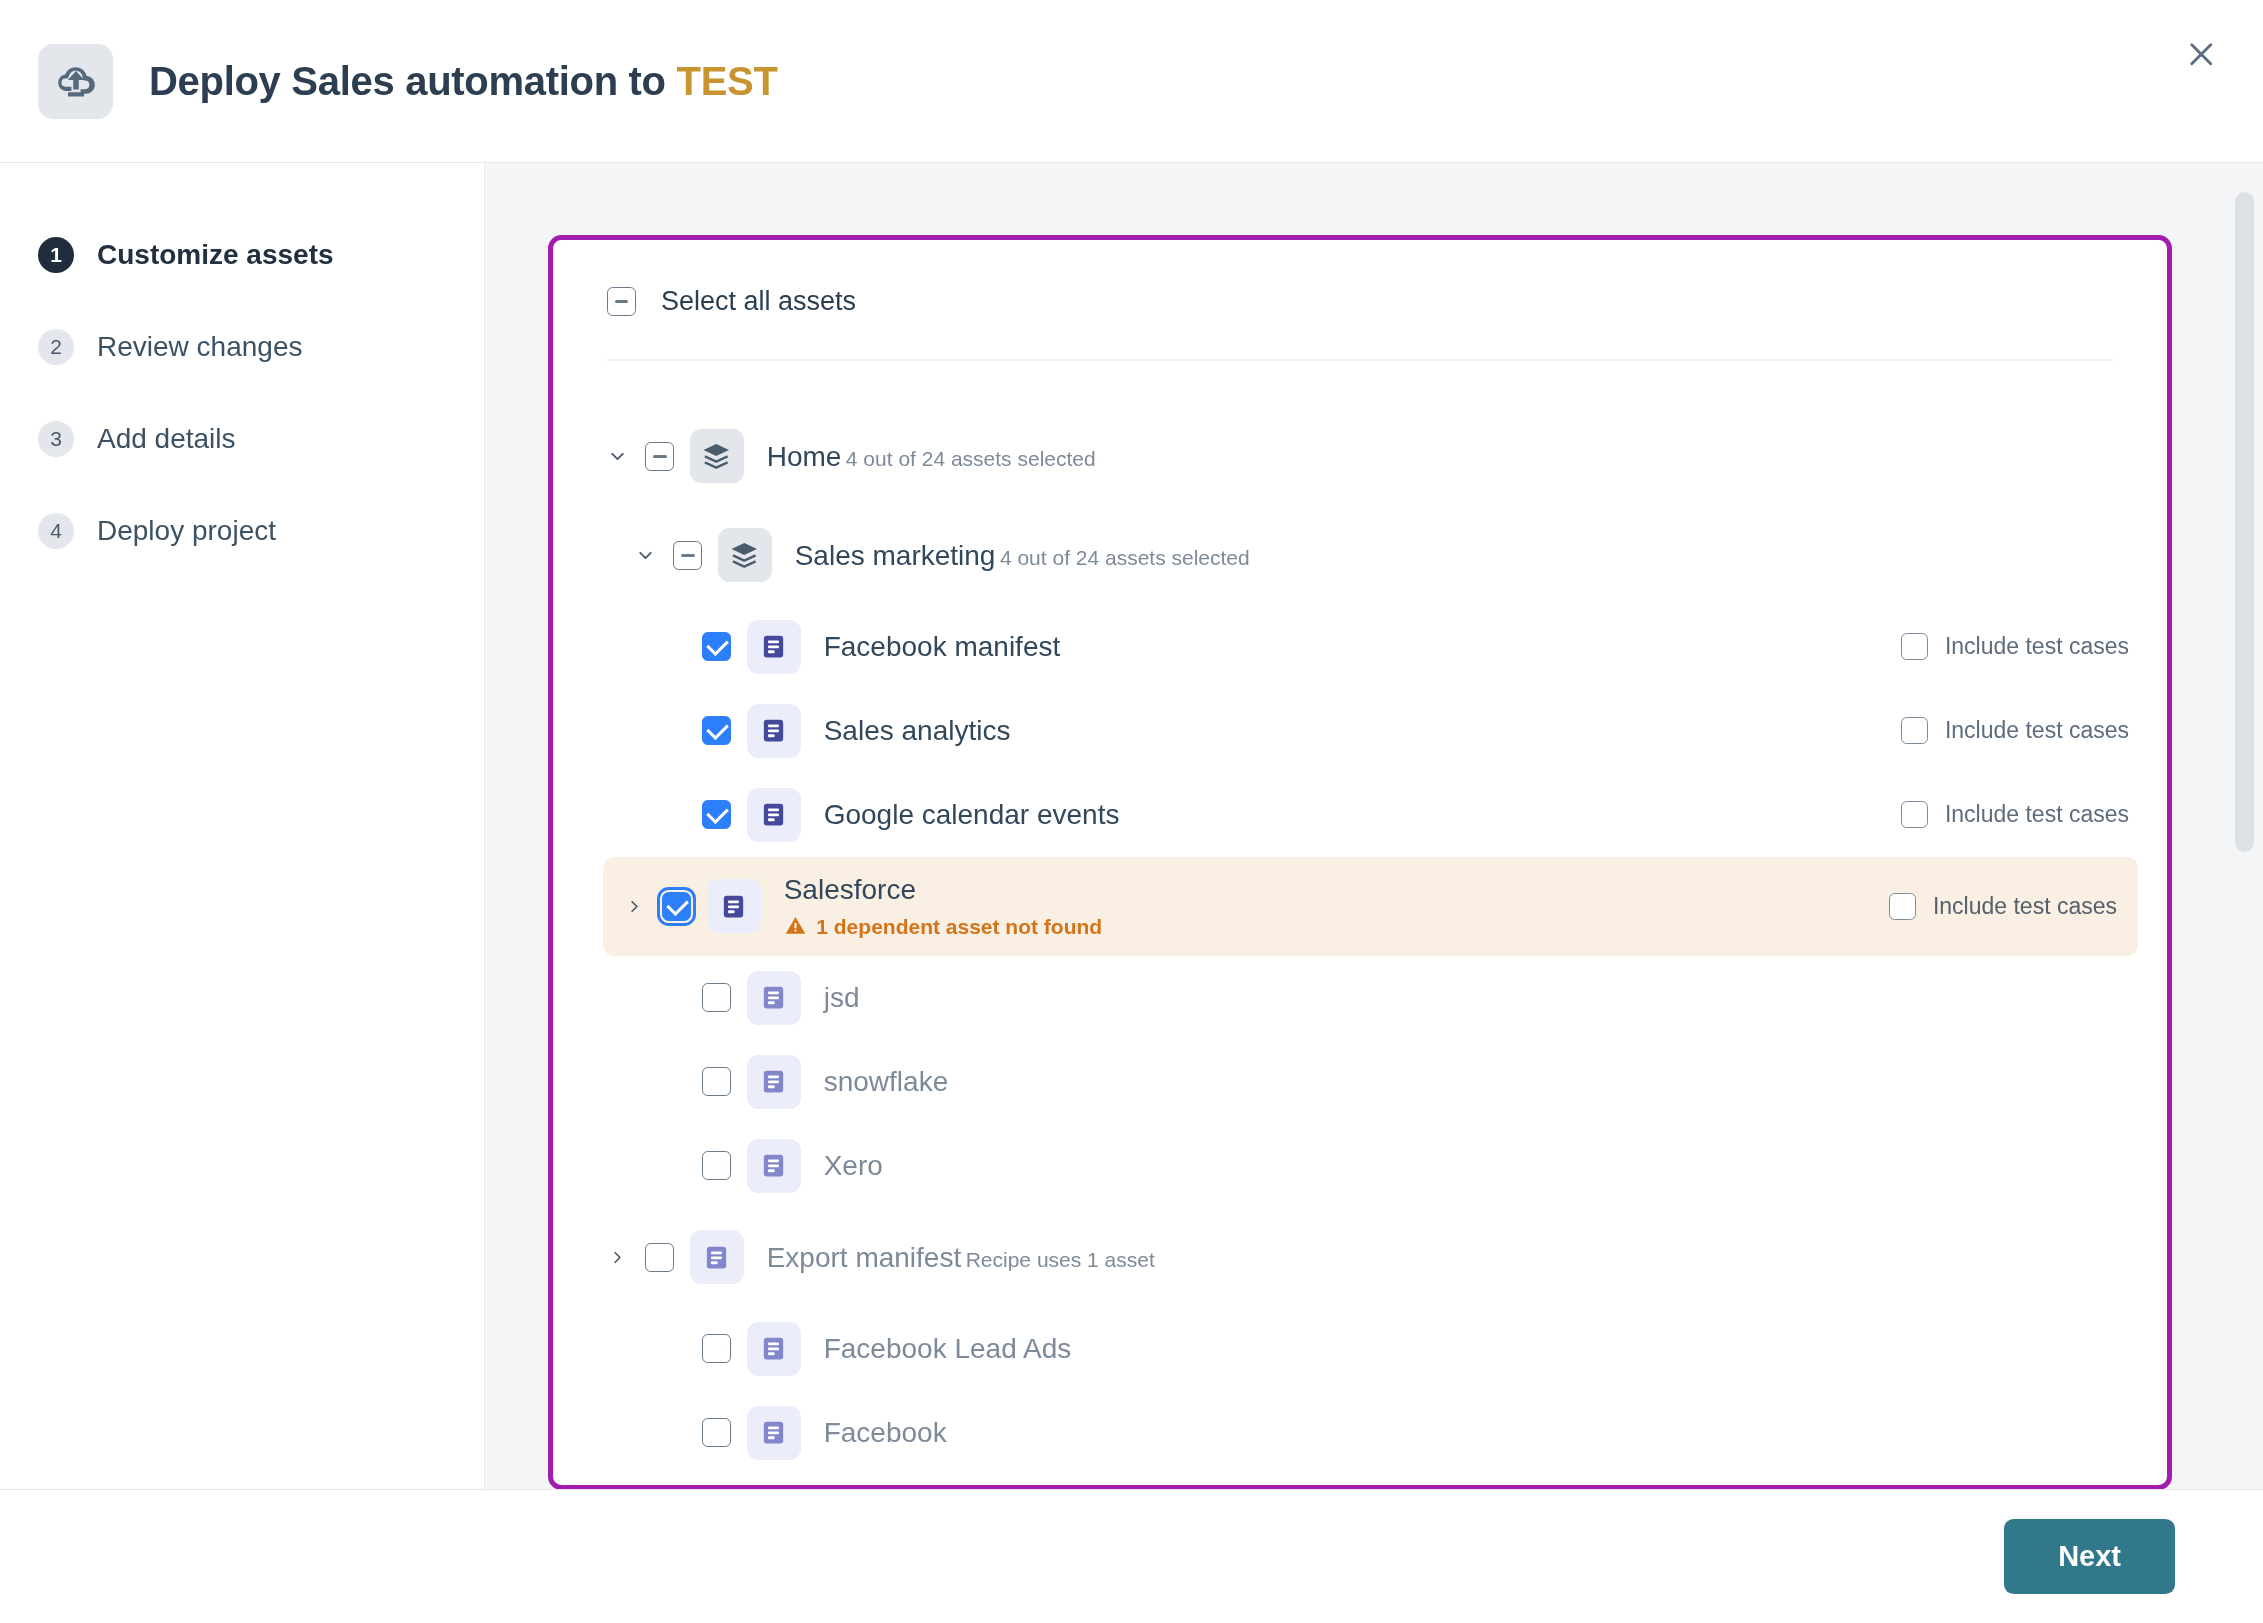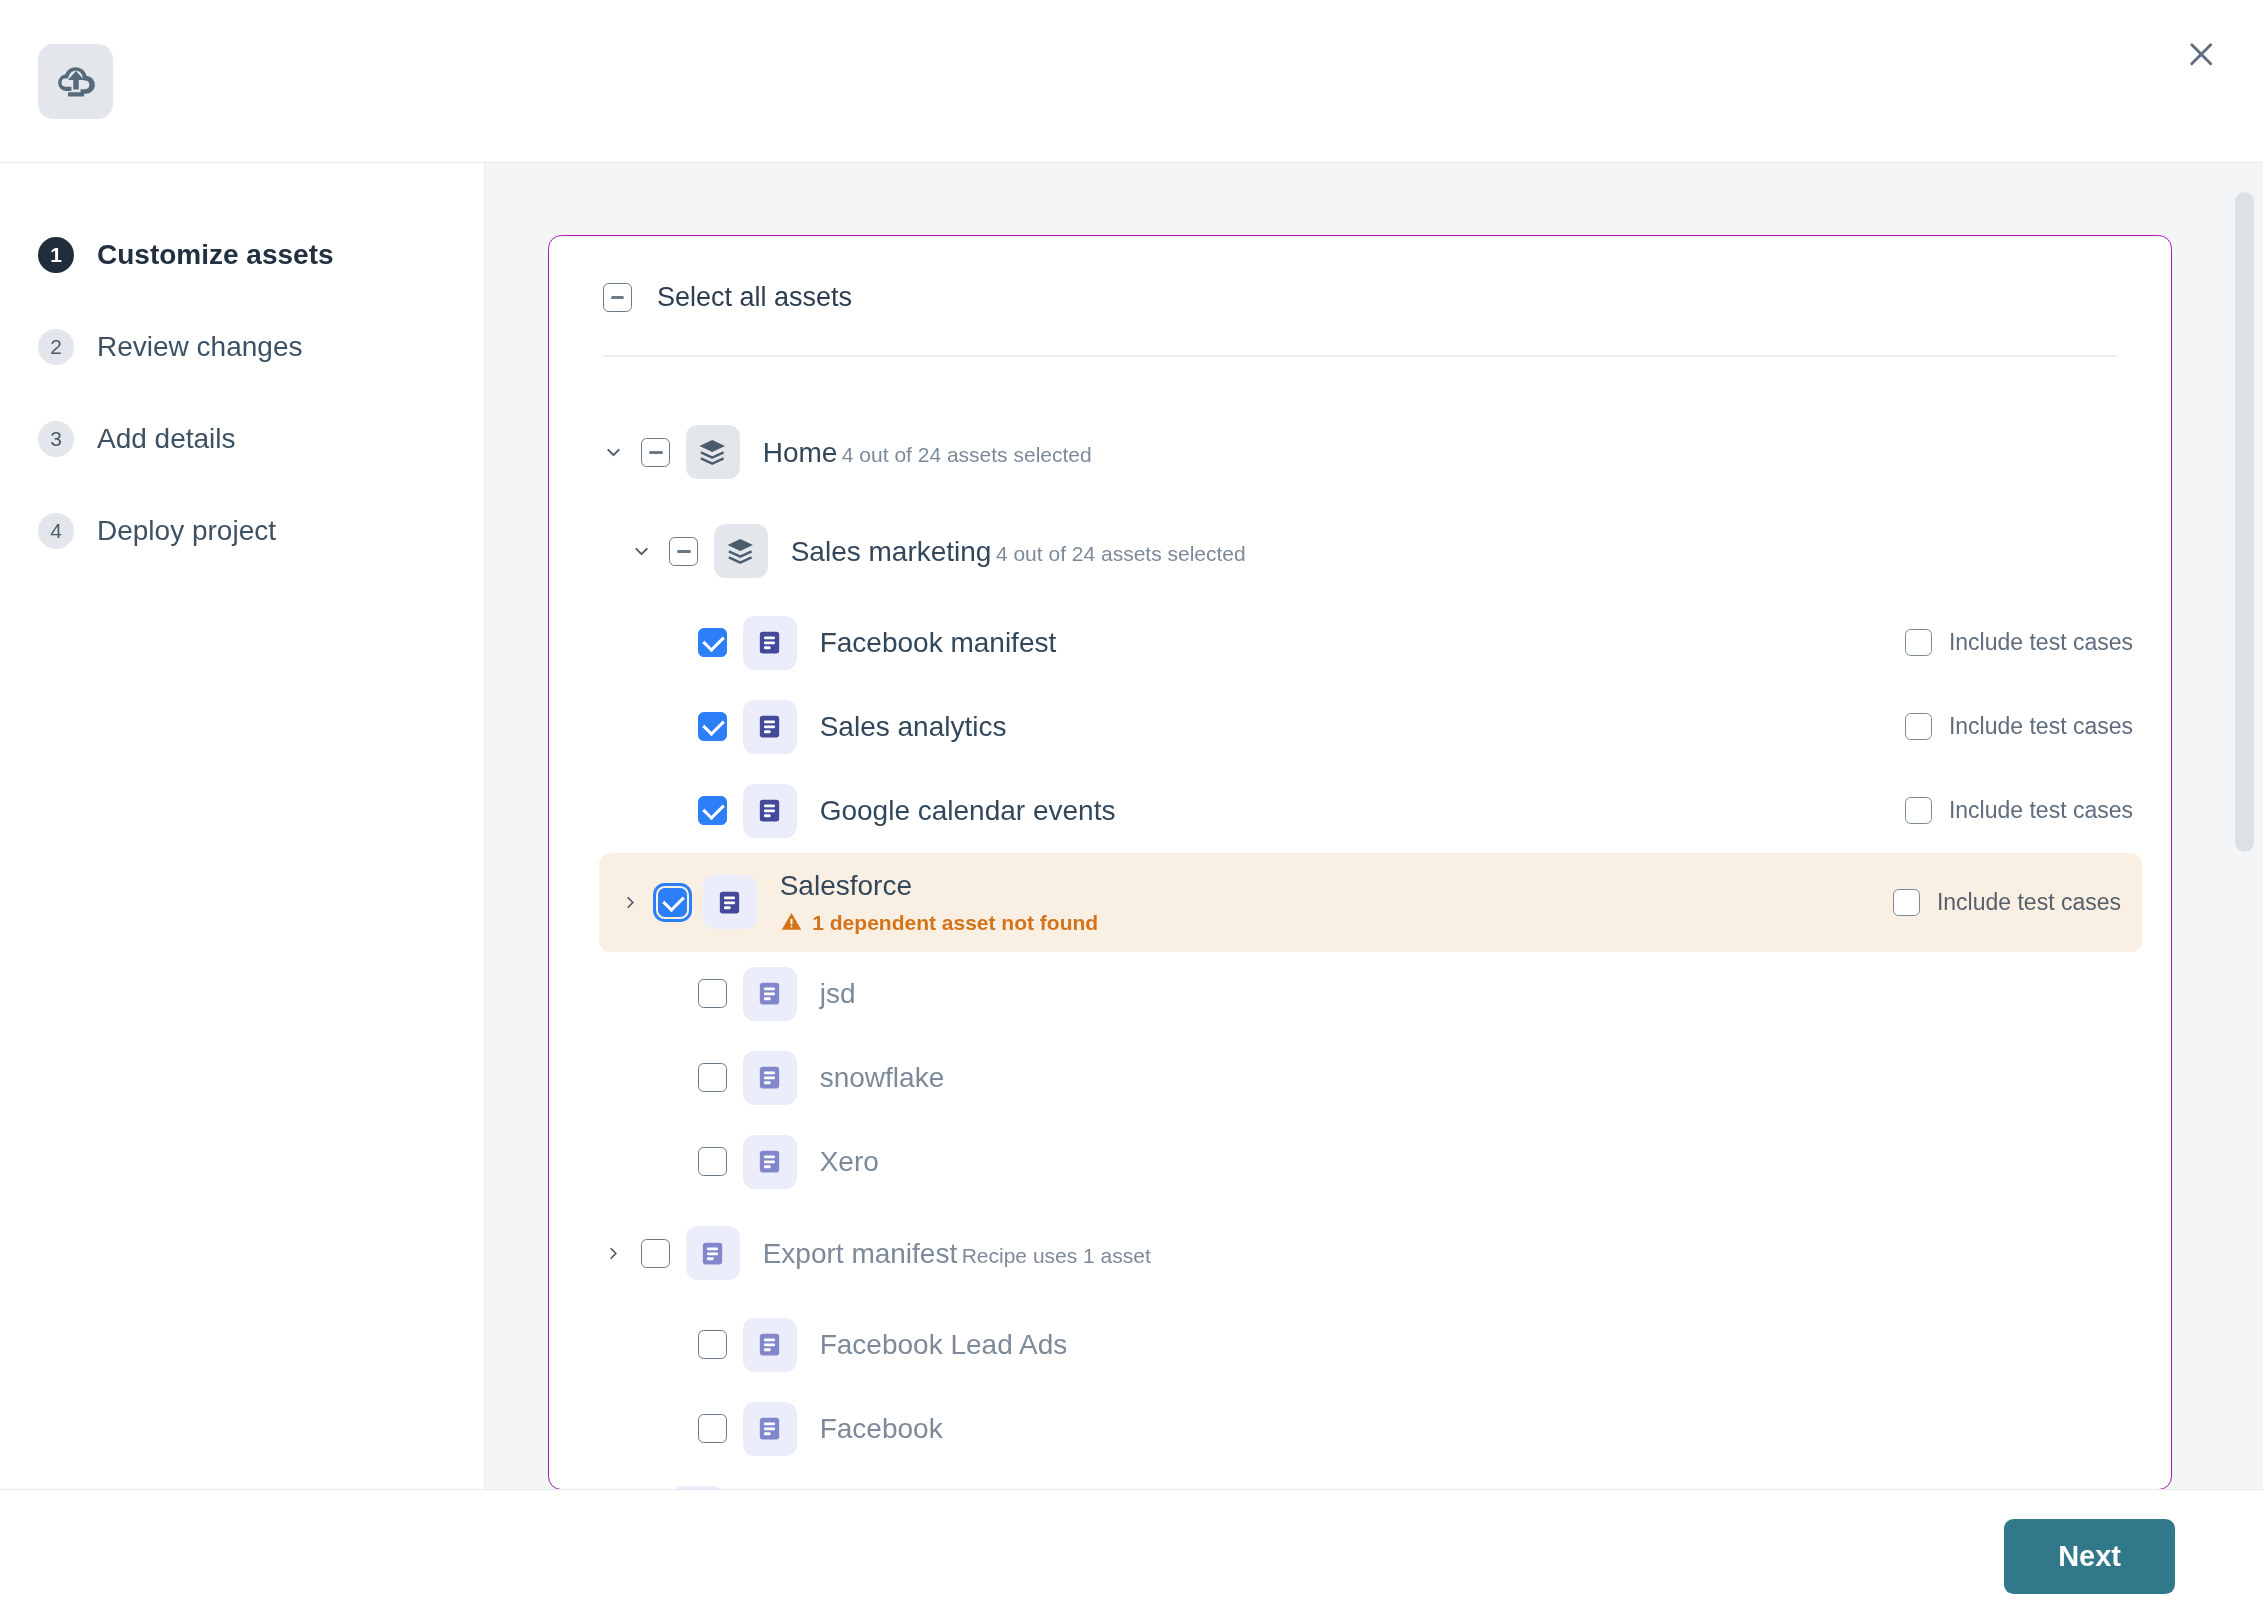--- a/index.html
+++ b/index.html
@@ -112,21 +112,21 @@
   .main {
     flex: 1 1 auto;
     background: #f3f5f7;
     position: relative;
     min-width: 0;
     padding: 72px 92px 0 63px;
     overflow: hidden;
   }
   .card {
     background: #ffffff;
-    border: 1px solid #a21caf;
+    border: 5px solid #a21caf;
     border-radius: 13.4px;
     height: 1255px;
     overflow: hidden;
     position: relative;
   }
   .card-head {
     padding: 46px 0 0 54px;
     height: 119px;
   }
   .select-all {
@@ -320,20 +320,23 @@
 
 <div class="app">
 
   <div class="header">
     <div class="logo-tile">
       <svg width="44" height="44" viewBox="0 0 24 24" aria-hidden="true">
         <path fill="#556a7b" d="M17.8 9.2A6.2 6.2 0 0 0 6 8.4 4.6 4.6 0 0 0 6.4 17.5h3.1v-2.4H6.4a2.2 2.2 0 0 1-.2-4.4l1.5-.15.45-1.45A3.8 3.8 0 0 1 15.6 10.2l.3 1.35 1.4.12a2.45 2.45 0 0 1-.2 4.83h-2.6v2.4h2.6a4.85 4.85 0 0 0 .7-9.7z"></path>
         <path fill="#556a7b" d="M12 6.6 7.6 11.5h2.9v5.1h3v-5.1h2.9z"></path>
         <rect fill="#556a7b" x="7.6" y="18.1" width="8.8" height="2.4" rx="0.4"></rect>
       </svg>
+    </div>
+    <div class="header-title">
+      <span>Deploy Sales automation to </span><span class="env">TEST</span>
     </div>
     <div class="close-btn">
       <svg width="32.5" height="32.5" viewBox="0 0 24 24" aria-hidden="true">
         <path d="M5 5 L19 19 M19 5 L5 19" stroke="#5d6d7e" stroke-width="2.1" stroke-linecap="round" fill="none"></path>
       </svg>
     </div>
   </div>
 
   <div class="body">
 

